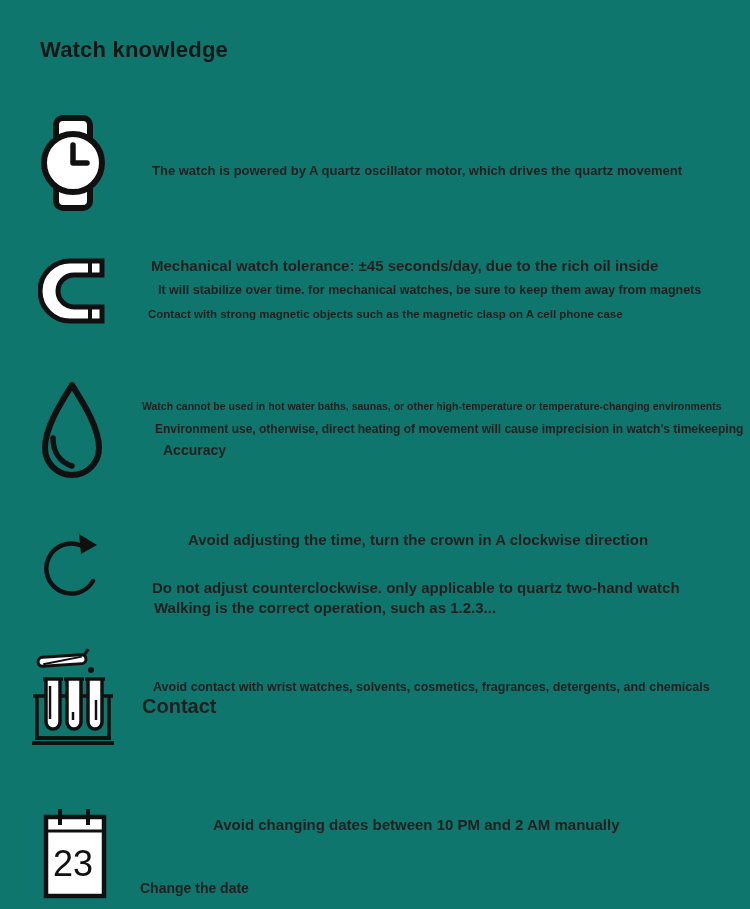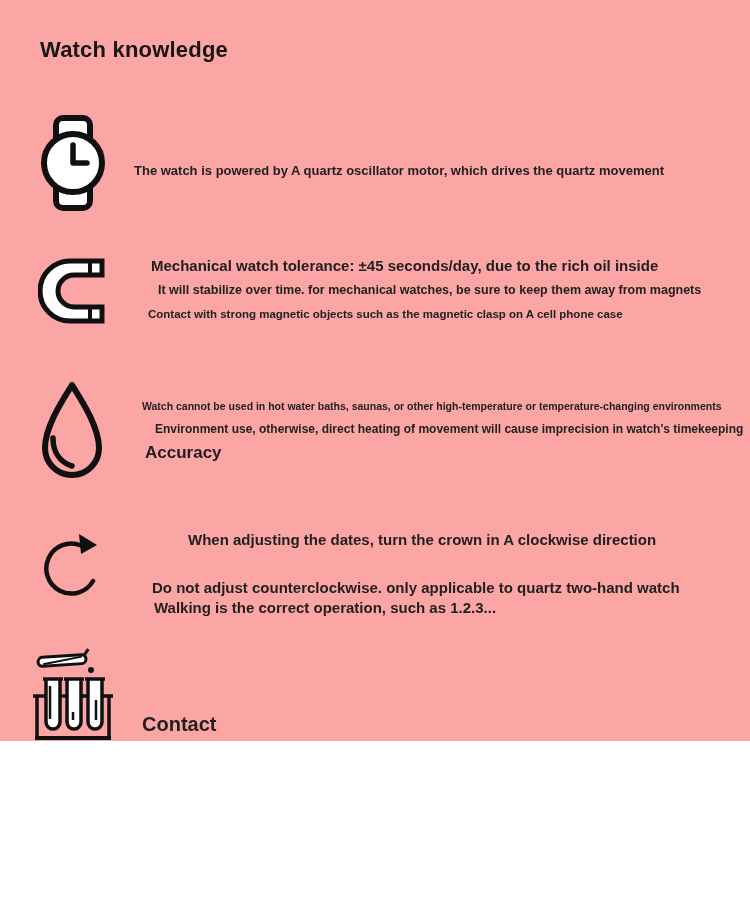--- a/index.html
+++ b/index.html
@@ -1,53 +1,53 @@
 <!DOCTYPE html>
 <html><head>
 <meta charset="utf-8">
 <style>
   html,body{margin:0;padding:0;background:#ffffff;}
   .page{
-    position:relative;width:750px;height:741px;background:#fca5a5;
+    position:relative;width:750px;height:909px;background:#0f766e;
     font-family:"Liberation Sans",sans-serif;color:#1f1f1f;overflow:hidden;
   }
   .title{
     position:absolute;left:40px;top:37px;margin:0;
     font-size:22px;font-weight:700;letter-spacing:.2px;color:#161616;
   }
   .sec{position:absolute;left:0;width:750px;}
   .icon{position:absolute;display:block;}
   .icon svg{display:block;width:100%;height:100%;}
   .ln{position:absolute;font-weight:700;white-space:nowrap;line-height:1.25;color:#1f1f1f;}
   .fs105{font-size:10.5px;}
   .fs115{font-size:11.5px;}
   .fs12{font-size:12px;}
   .fs125{font-size:12.5px;}
   .fs13{font-size:13px;}
   .fs14{font-size:14px;}
   .fs15{font-size:15px;}
-  .fs17{font-size:17px;}
+  .fs17{font-size:14px;margin-left:18px;}
   .fs20{font-size:20px;}
 </style>
 </head>
 <body>
 
 <div class="page">
 
   <h1 class="title">Watch knowledge</h1>
 
   <section class="sec" style="top:114px;height:100px;">
     <span class="icon" style="left:40px;top:0;width:66px;height:98px;">
       <svg viewBox="0 0 66 98" xmlns="http://www.w3.org/2000/svg">
         <rect x="16" y="4" width="34" height="90" rx="7" fill="#ffffff" stroke="#101010" stroke-width="6"></rect>
         <circle cx="33" cy="49" r="29" fill="#ffffff" stroke="#101010" stroke-width="6"></circle>
         <path d="M33 31 V49 H47" fill="none" stroke="#101010" stroke-width="5.5" stroke-linecap="round" stroke-linejoin="round"></path>
       </svg>
     </span>
-    <div class="ln fs13" style="left:134px;top:49px;">The watch is powered by A quartz oscillator motor, which drives the quartz movement</div>
+    <div class="ln fs13" style="left:152px;top:49px;">The watch is powered by A quartz oscillator motor, which drives the quartz movement</div>
   </section>
 
   <section class="sec" style="top:256px;height:75px;padding-left:40px;">
     <span class="icon" style="left:38px;top:0;width:68px;height:70px;">
       <svg viewBox="0 0 68 70" xmlns="http://www.w3.org/2000/svg">
         <path d="M64 5 H32 A30 30 0 0 0 32 65 H64 V51 H36 A16 16 0 0 1 36 19 H64 Z" fill="#ffffff" stroke="#101010" stroke-width="5" stroke-linejoin="miter"></path>
         <line x1="52" y1="5" x2="52" y2="19" stroke="#101010" stroke-width="4"></line>
         <line x1="52" y1="51" x2="52" y2="65" stroke="#101010" stroke-width="4"></line>
       </svg>
     </span>
@@ -68,21 +68,21 @@
     <div class="ln fs17" style="left:145px;top:64px;">Accuracy</div>
   </section>
 
   <section class="sec" style="top:521px;height:92px;">
     <span class="icon" style="left:42px;top:0;width:62px;height:89px;">
       <svg viewBox="0 0 62 89" xmlns="http://www.w3.org/2000/svg">
         <path d="M51 60 A25 25 0 1 1 39 24.5" fill="none" stroke="#101010" stroke-width="4.5" stroke-linecap="round"></path>
         <polygon points="37,13 55,24 39,33" fill="#101010"></polygon>
       </svg>
     </span>
-    <div class="ln fs15" style="left:188px;top:10px;">When adjusting the dates, turn the crown in A clockwise direction</div>
+    <div class="ln fs15" style="left:188px;top:10px;">Avoid adjusting the time, turn the crown in A clockwise direction</div>
     <div class="ln fs15" style="left:154px;top:35px;margin-top:43px;">Walking is the correct operation, such as 1.2.3...</div>
     <div class="ln fs15" style="left:152px;top:58px;">Do not adjust counterclockwise. only applicable to quartz two-hand watch</div>
   </section>
 
   <section class="sec" style="top:644px;height:105px;">
     <span class="icon" style="left:30px;top:0;width:86px;height:102px;">
       <svg viewBox="0 0 86 102" xmlns="http://www.w3.org/2000/svg">
 
         <path d="M7 52 V94 M79 52 V94 M3 52 H83" fill="none" stroke="#101010" stroke-width="3.5"></path>
 
@@ -100,29 +100,31 @@
         <line x1="2" y1="99" x2="84" y2="99" stroke="#101010" stroke-width="4"></line>
 
         <g transform="rotate(-4 32 16)">
           <rect x="8" y="12" width="48" height="9" rx="4.5" fill="#ffffff" stroke="#101010" stroke-width="3"></rect>
           <line x1="13" y1="19" x2="52" y2="14" stroke="#101010" stroke-width="2"></line>
           <line x1="55" y1="12" x2="59" y2="7" stroke="#101010" stroke-width="3"></line>
         </g>
         <circle cx="61" cy="26" r="3" fill="#101010"></circle>
       </svg>
     </span>
-    <div class="ln fs20" style="left:142px;top:68px;">Contact</div>
+    <div class="ln fs125" style="left:153px;top:36px;">Avoid contact with wrist watches, solvents, cosmetics, fragrances, detergents, and chemicals</div>
+    <div class="ln fs20" style="left:142px;top:50px;">Contact</div>
   </section>
 
   <section class="sec" style="top:791px;height:95px;">
     <span class="icon" style="left:43px;top:16px;width:64px;height:92px;">
       <svg viewBox="0 0 64 92" xmlns="http://www.w3.org/2000/svg">
         <rect x="3" y="10" width="58" height="79" fill="#ffffff" stroke="#101010" stroke-width="4.5"></rect>
         <line x1="17" y1="2" x2="17" y2="18" stroke="#101010" stroke-width="4"></line>
         <line x1="45" y1="2" x2="45" y2="18" stroke="#101010" stroke-width="4"></line>
         <line x1="3" y1="24" x2="61" y2="24" stroke="#101010" stroke-width="3"></line>
         <text x="30" y="69" text-anchor="middle" font-family="Liberation Sans, sans-serif" font-size="36" font-weight="400" fill="#101010">23</text>
       </svg>
     </span>
+    <div class="ln fs15" style="left:213px;top:25px;">Avoid changing dates between 10 PM and 2 AM manually</div>
     <div class="ln fs14" style="left:140px;top:49px;margin-top:40px;">Change the date</div>
   </section>
 
 </div>
 
 </body></html>

